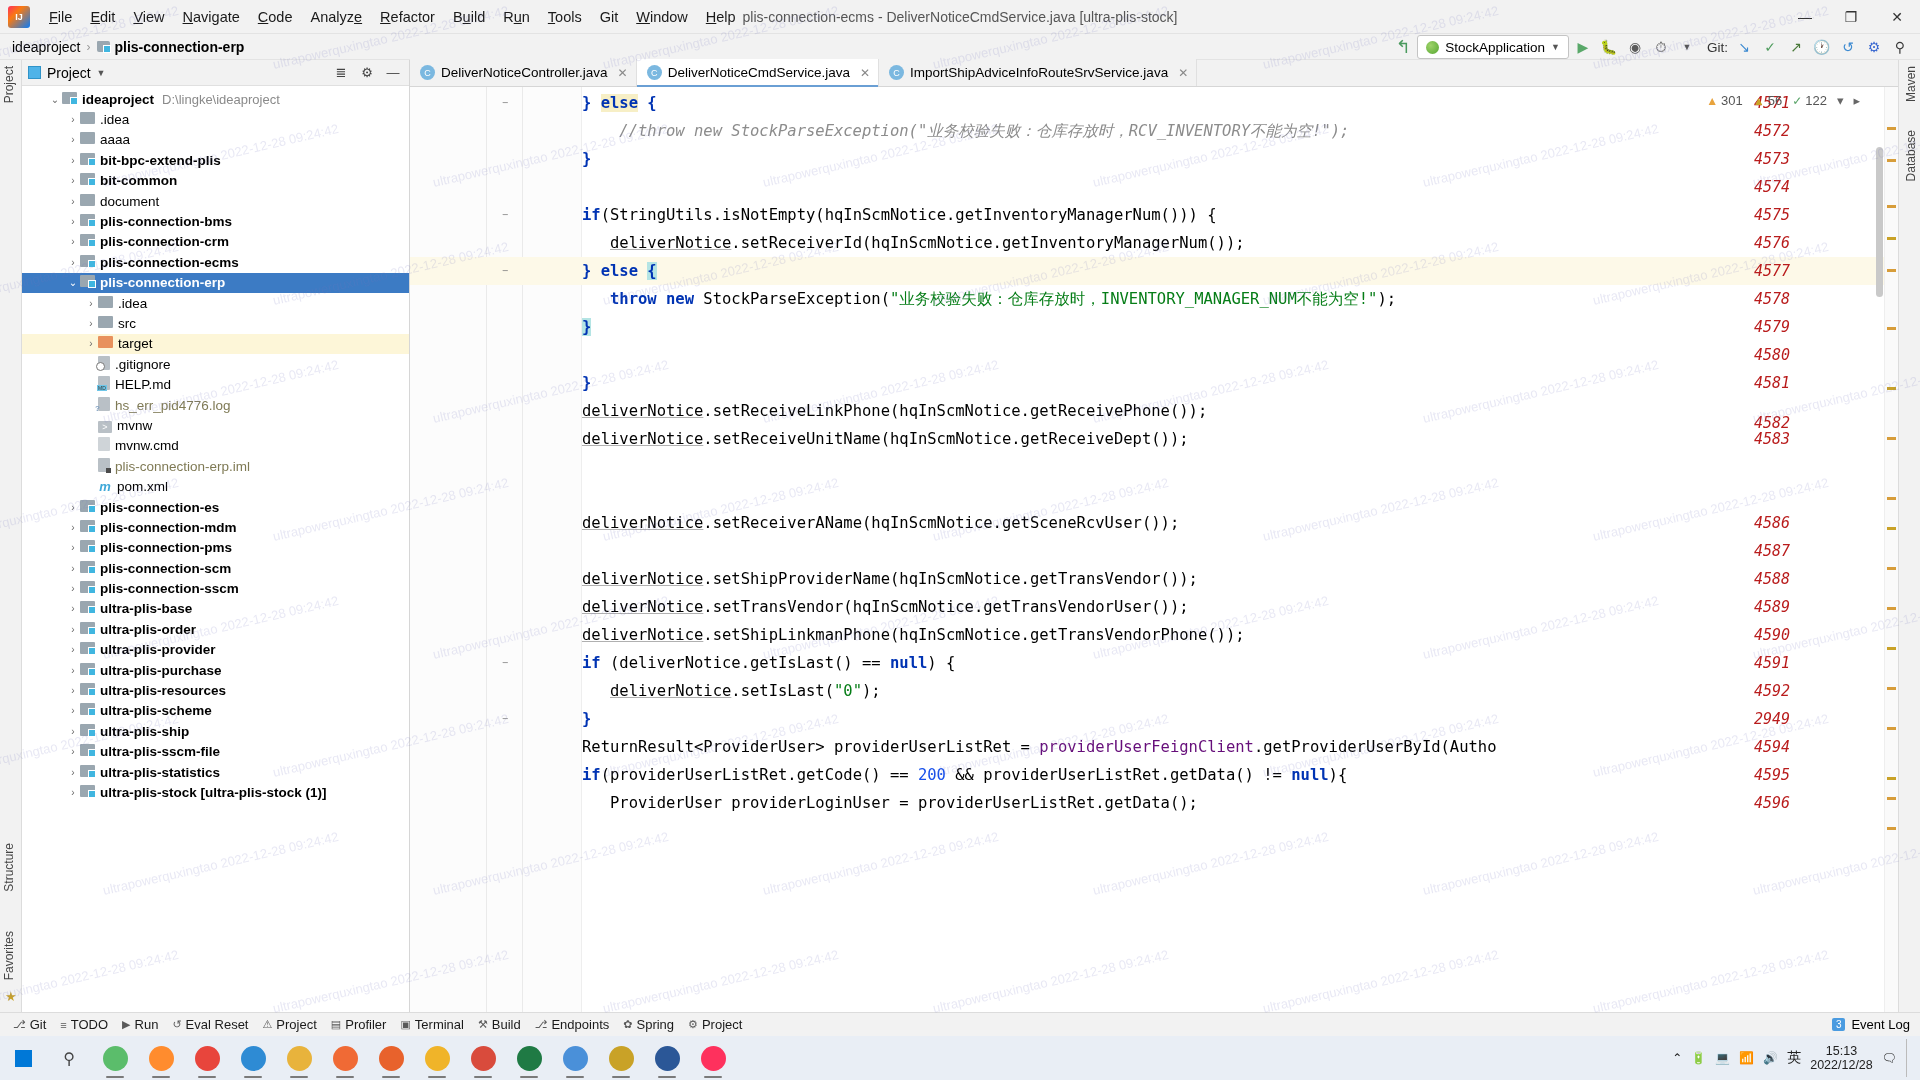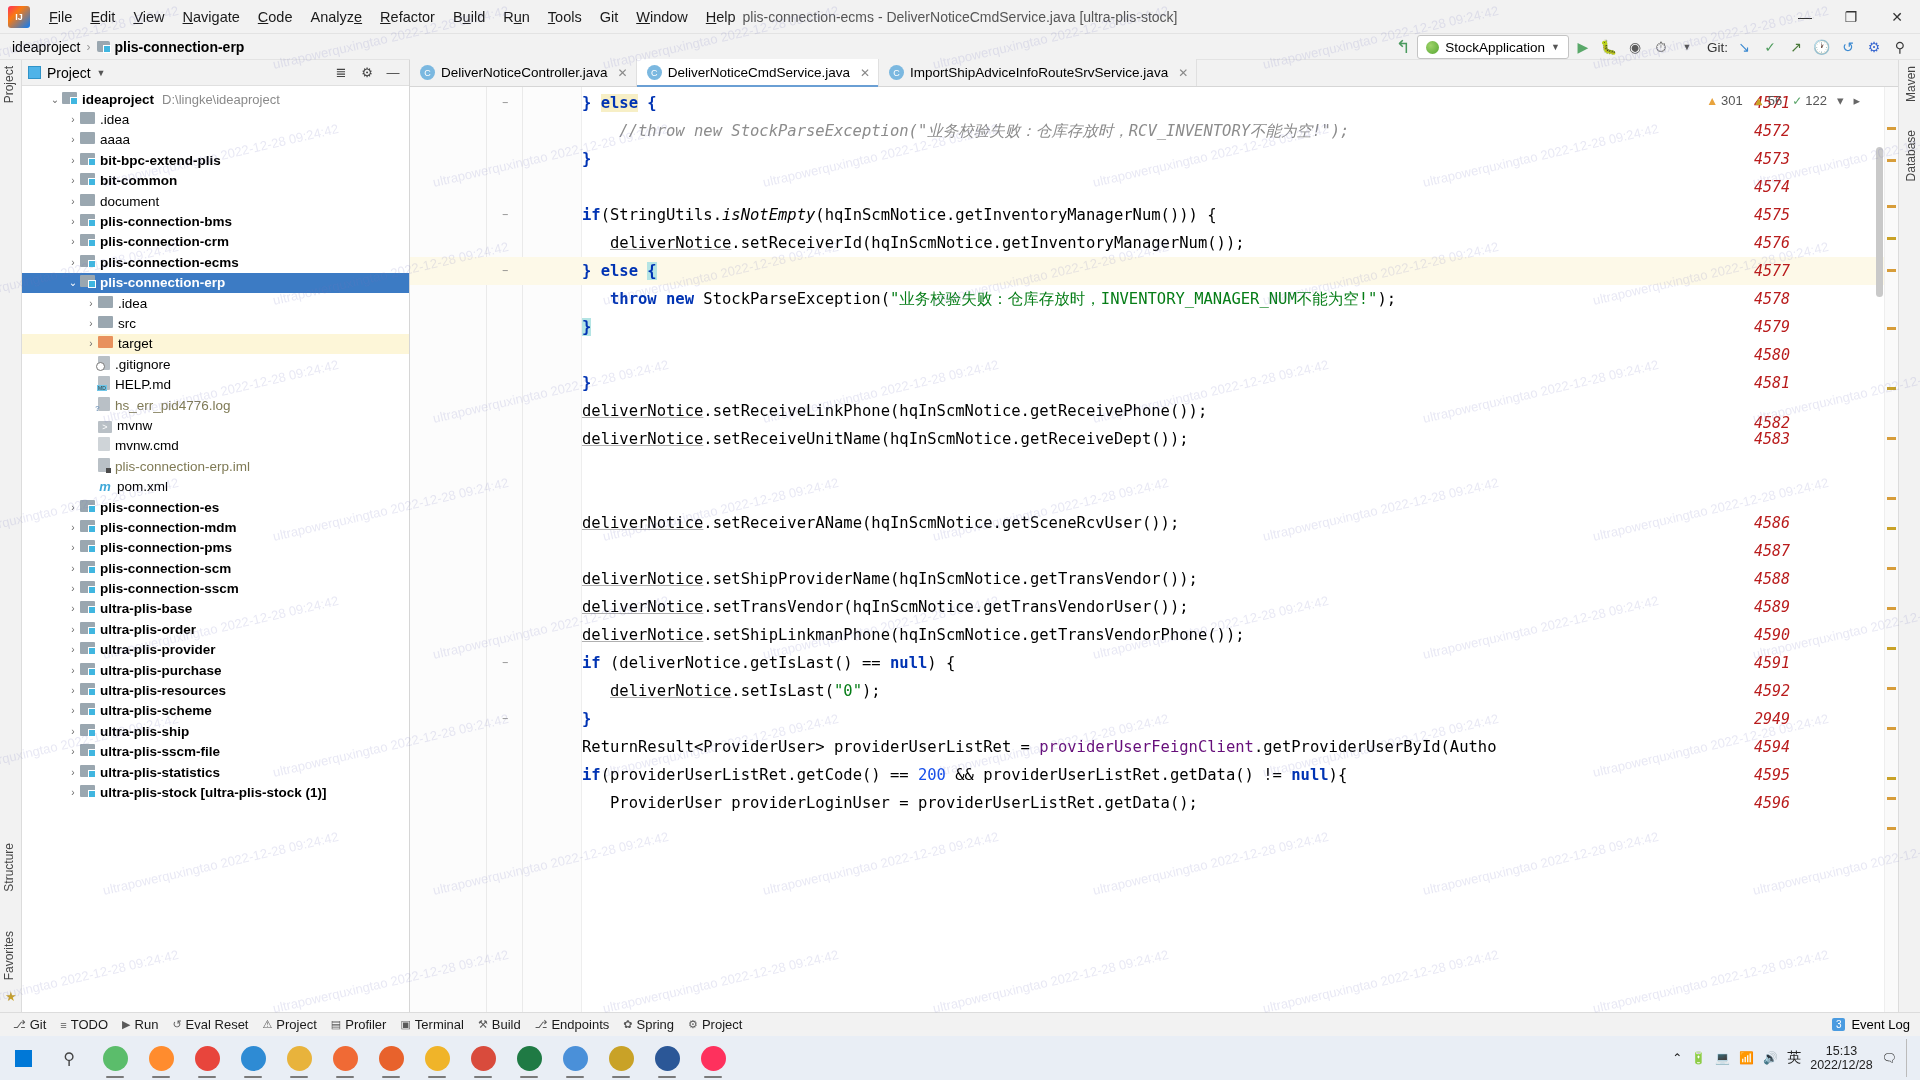--- a/index.html
+++ b/index.html
@@ -552,21 +552,21 @@
     <div class="code-wrap">
       <div class="gutter">
         <div class="gutter-v1"></div>
         <div class="gutter-v2"></div>
       </div>
       <div class="code-lines" id="lines-host">
           <div class="cl" style="top: 2px;"><span class="gutter-num" style="top: 0px; line-height: 28px;">4571</span><span class="fold" style="top: 0px; line-height: 28px;">−</span><span class="txt"><span class="kw">} </span><span class="hilite-else kw">else</span><span class="kw"> {</span></span></div>
           <div class="cl" style="top: 30px;"><span class="gutter-num" style="top: 0px; line-height: 28px;">4572</span><span class="txt">    <span class="cm">//throw new StockParseException("业务校验失败：仓库存放时，RCV_INVENTORY不能为空!");</span></span></div>
           <div class="cl" style="top: 58px;"><span class="gutter-num" style="top: 0px; line-height: 28px;">4573</span><span class="txt"><span class="kw">}</span></span></div>
           <div class="cl" style="top: 86px;"><span class="gutter-num" style="top: 0px; line-height: 28px;">4574</span><span class="txt"></span></div>
-          <div class="cl" style="top: 114px;"><span class="gutter-num" style="top: 0px; line-height: 28px;">4575</span><span class="fold" style="top: 0px; line-height: 28px;">−</span><span class="txt"><span class="kw">if</span>(StringUtils.<span style="font-style:italic">isNotEmpty</span>(hqInScmNotice.getInventoryManagerNum())) {</span></div>
+          <div class="cl" style="top: 114px;"><span class="gutter-num" style="top: 0px; line-height: 28px;">4575</span><span class="fold" style="top: 0px; line-height: 28px;">−</span><span class="txt"><span class="kw">if</span>(StringUtils.<span style="">isNotEmpty</span>(hqInScmNotice.getInventoryManagerNum())) {</span></div>
           <div class="cl" style="top: 142px;"><span class="gutter-num" style="top: 0px; line-height: 28px;">4576</span><span class="txt">   <span class="id-ul">deliverNotice</span>.setReceiverId(hqInScmNotice.getInventoryManagerNum());</span></div>
           <div class="cl hl" style="top: 170px;"><span class="gutter-num" style="top: 0px; line-height: 28px;">4577</span><span class="fold" style="top: 0px; line-height: 28px;">−</span><span class="txt"><span class="kw">} </span><span class="kw">else</span><span class="kw"> </span><span class="cursor-box kw">{</span></span></div>
           <div class="cl" style="top: 198px;"><span class="gutter-num" style="top: 0px; line-height: 28px;">4578</span><span class="txt">   <span class="kw">throw</span> <span class="kw">new</span> StockParseException(<span class="str">"业务校验失败：仓库存放时，INVENTORY_MANAGER_NUM不能为空!"</span>);</span></div>
           <div class="cl" style="top: 226px;"><span class="gutter-num" style="top: 0px; line-height: 28px;">4579</span><span class="txt"><span class="cursor-box kw">}</span></span></div>
           <div class="cl" style="top: 254px;"><span class="gutter-num" style="top: 0px; line-height: 28px;">4580</span><span class="txt"></span></div>
           <div class="cl" style="top: 282px;"><span class="gutter-num" style="top: 0px; line-height: 28px;">4581</span><span class="txt"><span class="kw">}</span></span></div>
           <div class="cl" style="top: 310px;"><span class="gutter-num" style="top: 12px; line-height: 28px;">4582</span><span class="txt"><span class="id-ul">deliverNotice</span>.setReceiveLinkPhone(hqInScmNotice.getReceivePhone());</span></div>
           <div class="cl" style="top: 338px;"><span class="gutter-num" style="top: 0px; line-height: 28px;">4583</span><span class="txt"><span class="id-ul">deliverNotice</span>.setReceiveUnitName(hqInScmNotice.getReceiveDept());</span></div>
           <div class="cl" style="top: 422px;"><span class="gutter-num" style="top: 0px; line-height: 28px;">4586</span><span class="txt"><span class="id-ul">deliverNotice</span>.setReceiverAName(hqInScmNotice.getSceneRcvUser());</span></div>
           <div class="cl" style="top: 450px;"><span class="gutter-num" style="top: 0px; line-height: 28px;">4587</span></div>

